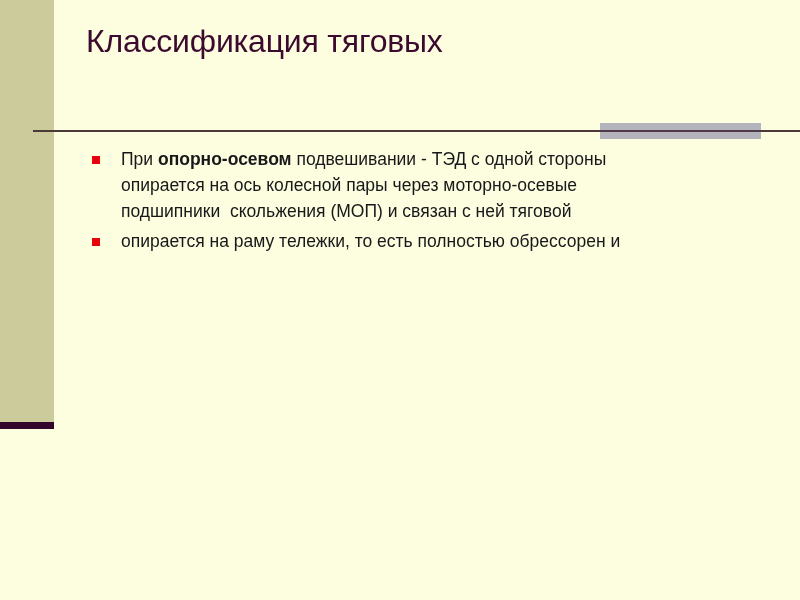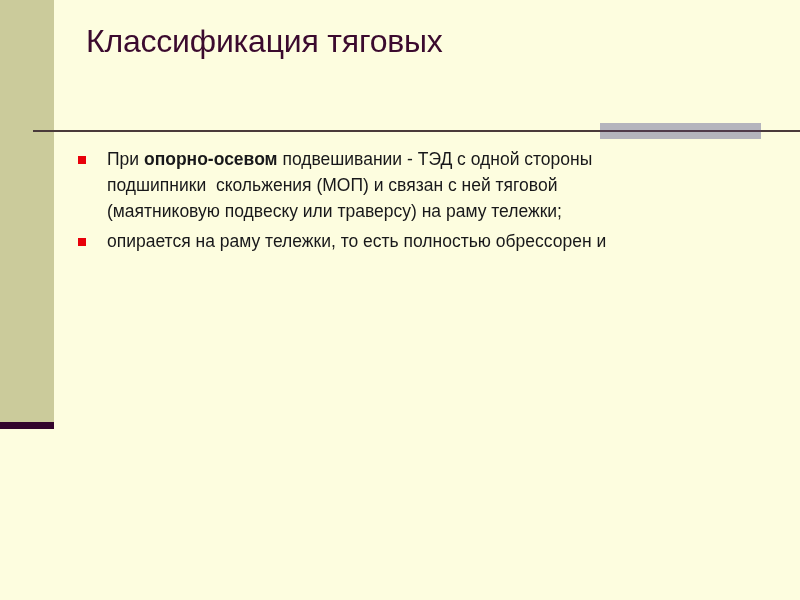--- a/index.html
+++ b/index.html
@@ -72,21 +72,21 @@
     position: absolute;
     left: 600px;
     top: 130px;
     width: 161px;
     height: 2px;
     background: #4f3a4a;
   }
   
   #body {
     position: absolute;
-    left: 74px;
+    left: 88px;
     top: 146px;
     width: 690px;
   }
   .bullet-item {
     position: relative;
     padding-left: 33px;
     margin-bottom: 4px;
   }
   .bullet-marker {
     position: absolute;
@@ -119,22 +119,22 @@
   </div>
 
   <div id="title-rule"></div>
   <div id="title-tab"></div>
   <div id="title-rule-over"></div>
 
   <div id="body">
       <div class="bullet-item">
         <span class="bullet-marker" style="background: rgb(232, 0, 10);"></span>
         <div class="bullet-line"><span>При </span><b>опорно-осевом</b><span> подвешивании - ТЭД с одной стороны</span></div>
+        <div class="bullet-line"><span>опирается на ось колесной пары через моторно-осевые</span></div>
         <div class="bullet-line"><span>подшипники  скольжения (МОП) и связан с ней тяговой</span></div>
-        <div class="bullet-line"><span>(маятниковую подвеску или траверсу) на раму тележки;</span></div>
       </div>
       <div class="bullet-item">
         <span class="bullet-marker" style="background: rgb(232, 0, 10);"></span>
         <div class="bullet-line"><span>опирается на раму тележки, то есть полностью обрессорен и</span></div>
       </div>
     </div>
 
 </div>
 
 </body></html>

